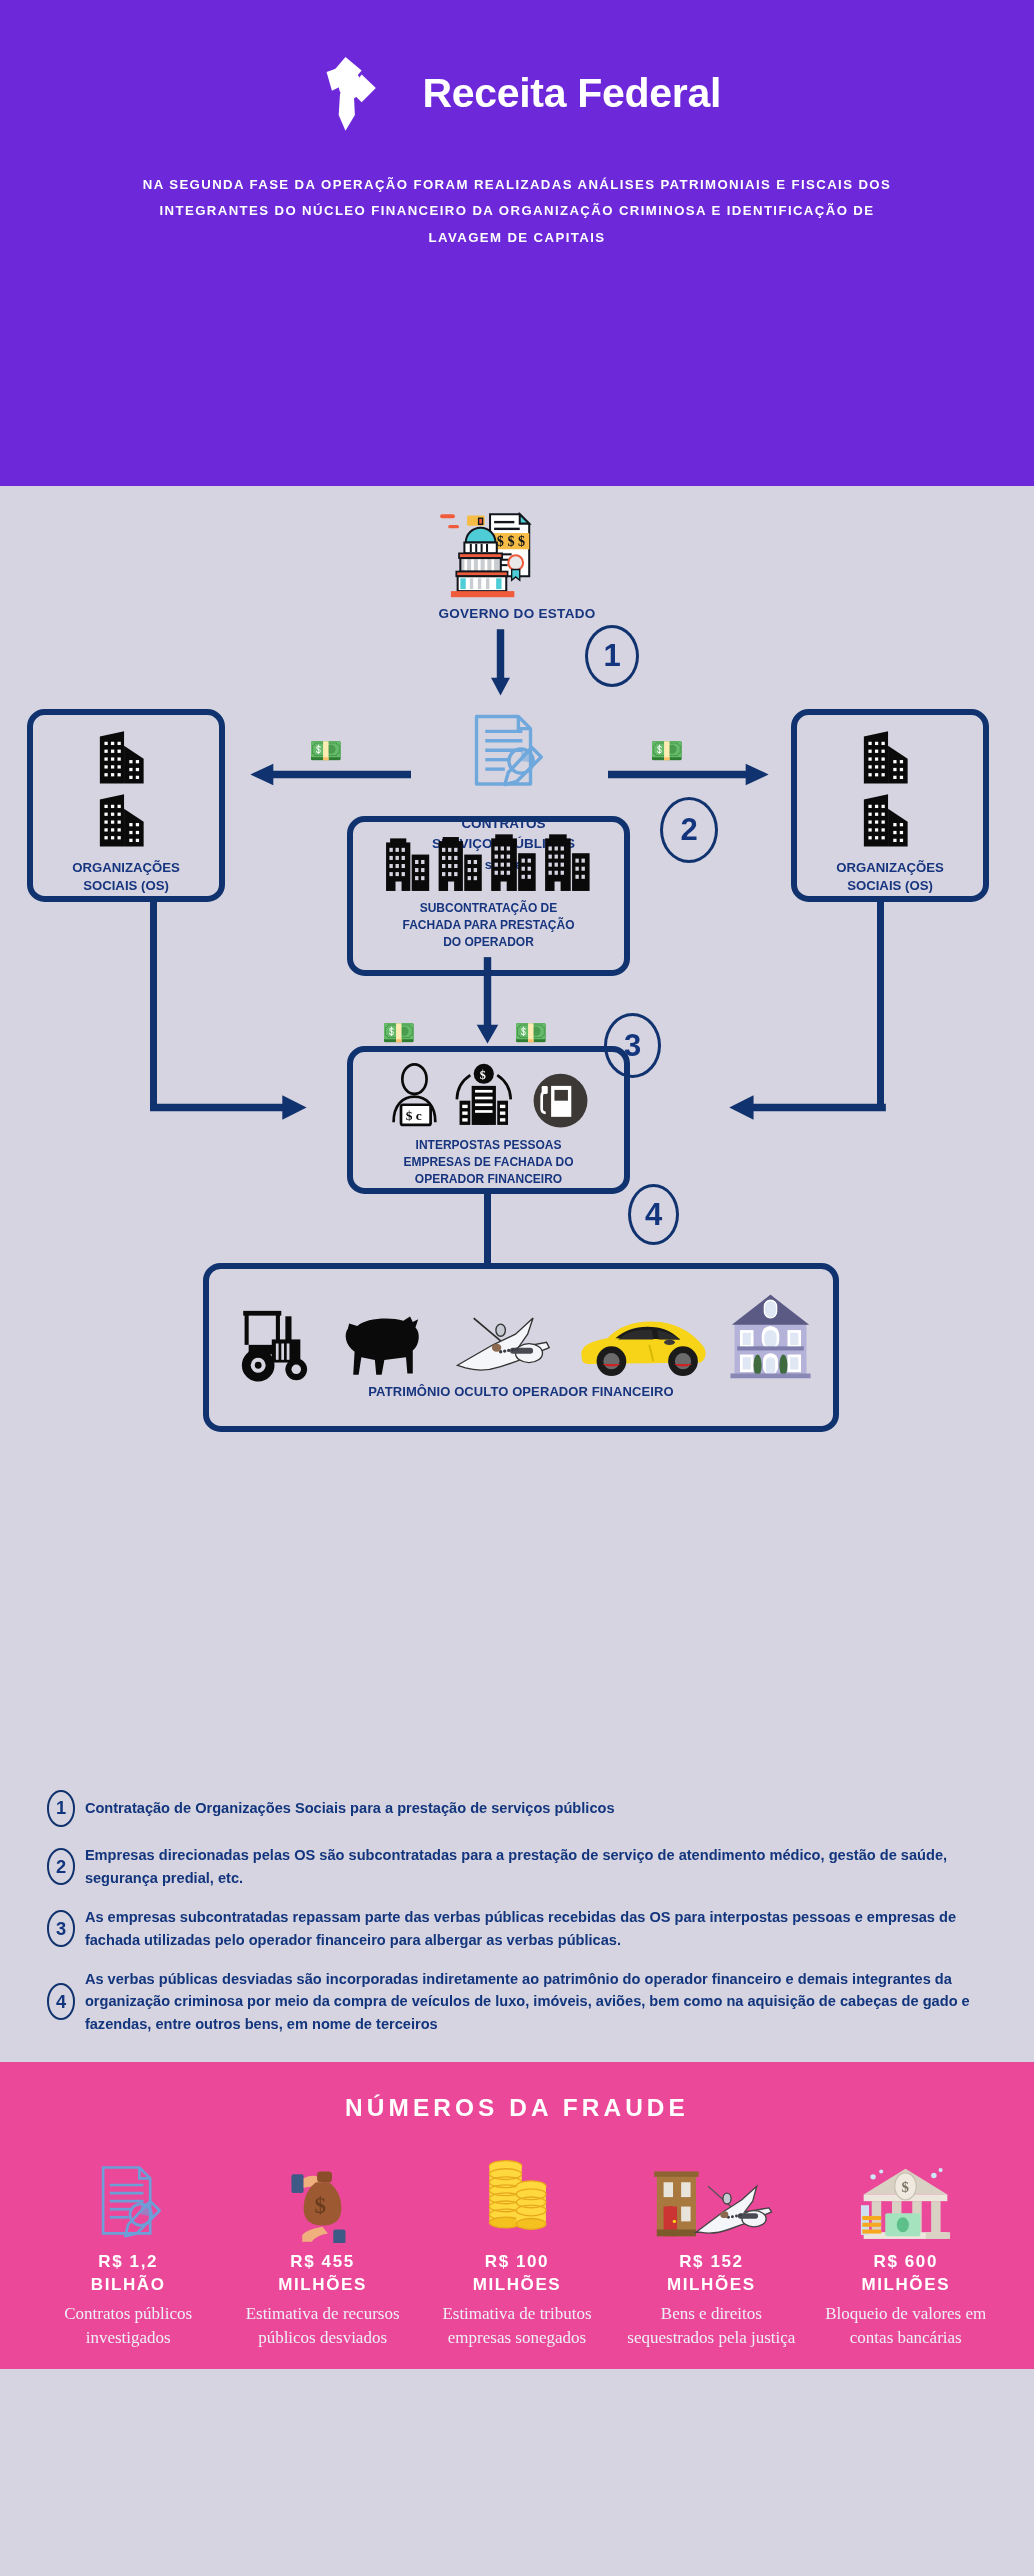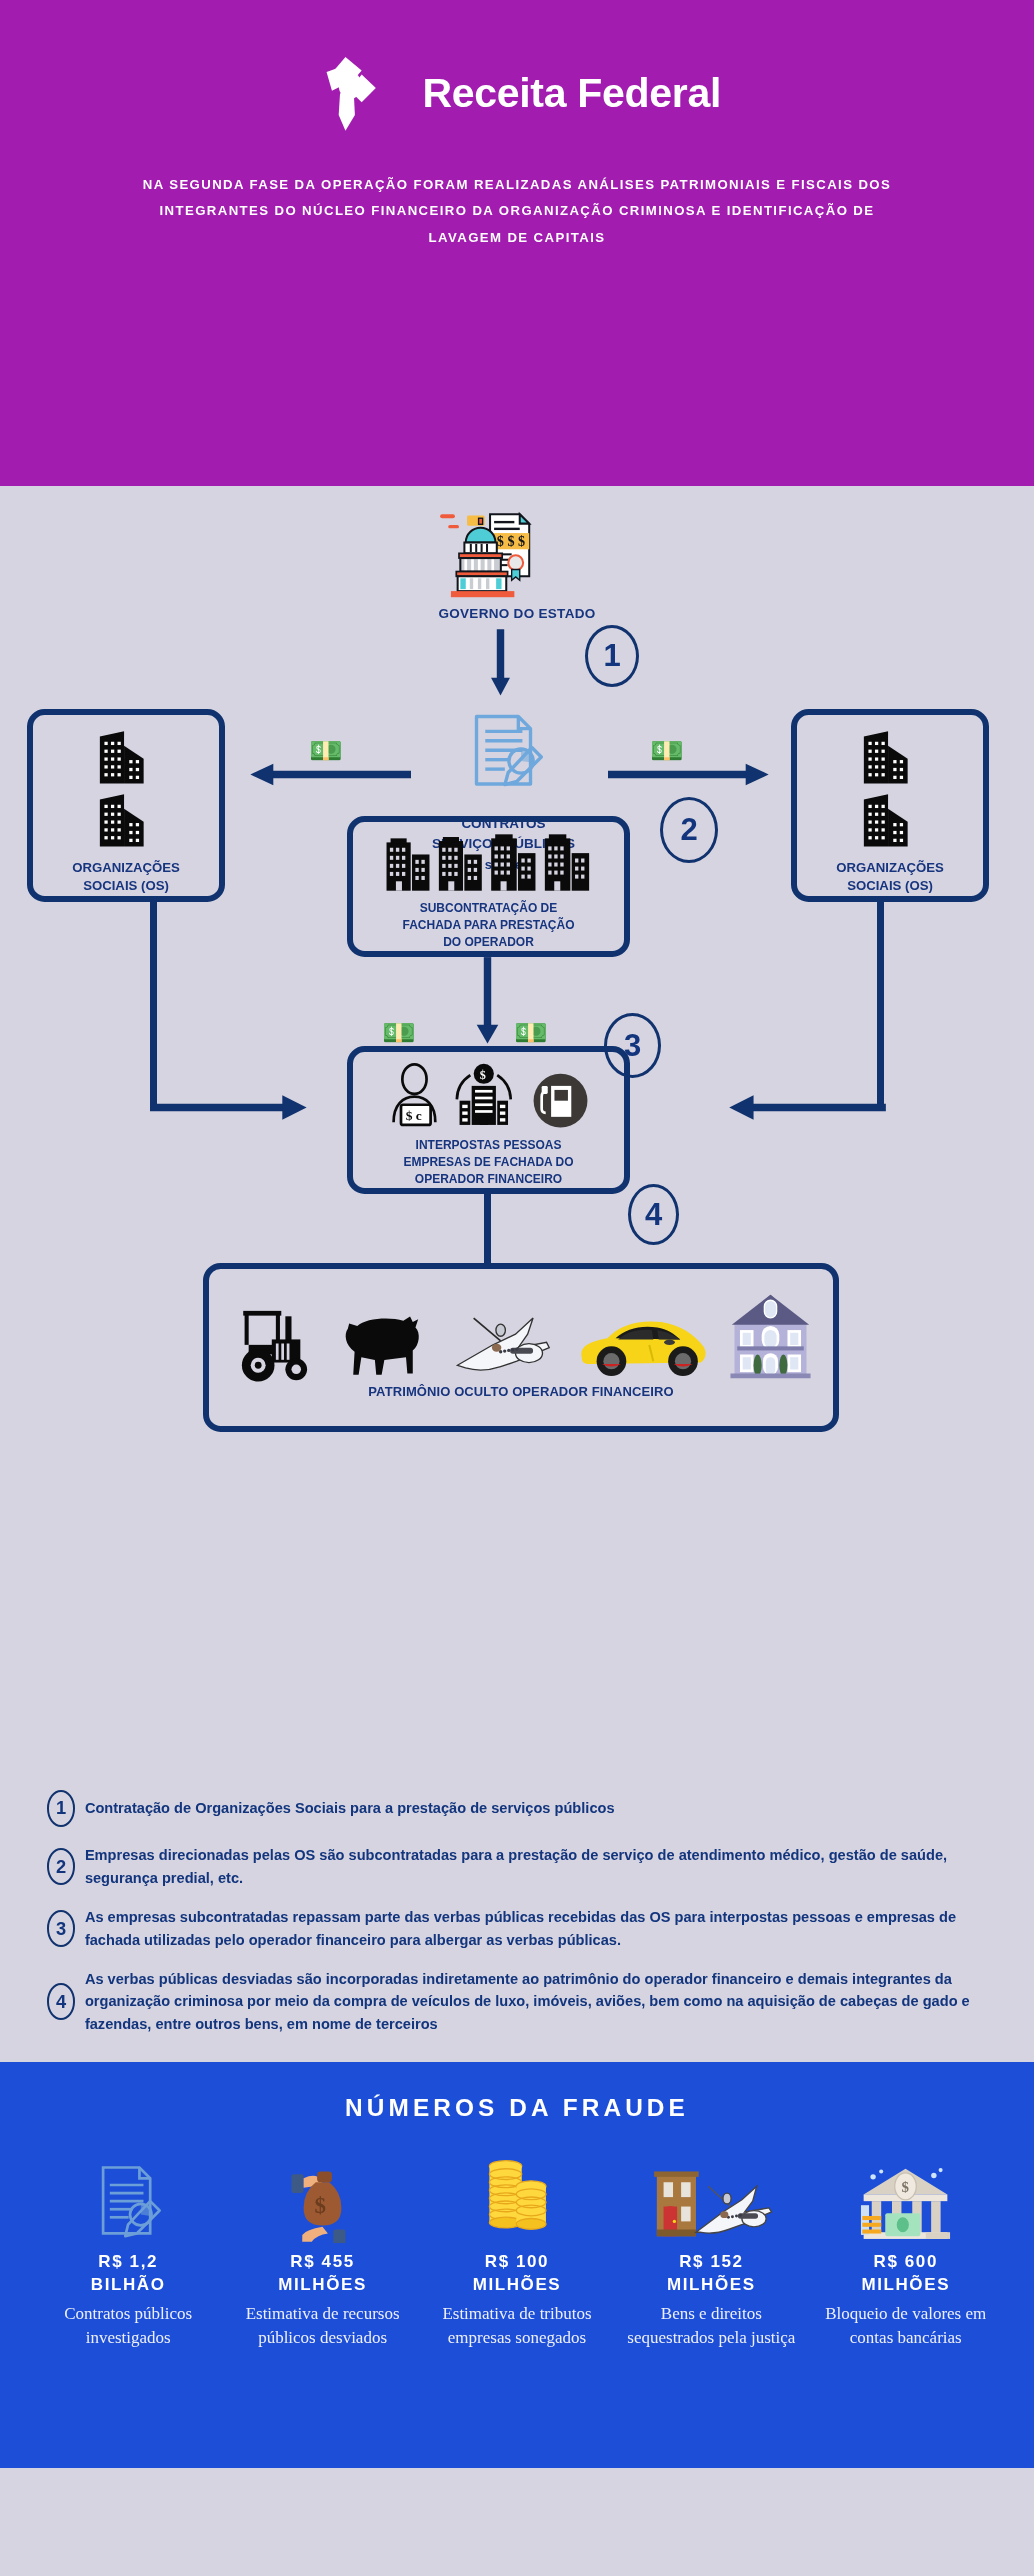--- a/index.html
+++ b/index.html
@@ -7,21 +7,21 @@
     width: 1034px;
     height: 2576px;
     background: #d6d4e0;
     font-family: "Liberation Sans", sans-serif;
     overflow: hidden;
     position: relative;
   }
 
   
   .header {
-    background: #a21caf;
+    background: #6d28d9;
     height: 486px;
     width: 100%;
     position: relative;
     display: flex;
     flex-direction: column;
     align-items: center;
   }
   .logo-wrap {
     margin-top: 53px;
     display: flex;
@@ -135,25 +135,25 @@
   }
   .legend-text {
     color: #12357d;
     font-size: 14.6px;
     font-weight: bold;
     line-height: 1.52;
   }
 
   
   .stats {
-    background: #1d4ed8;
+    background: #ec4899;
     width: 100%;
     padding-top: 20.3px;
     padding-bottom: 6.8px;
-    height: 406px;
+    height: 307px;
   }
   .stats-title {
     color: #fff;
     font-size: 24.4px;
     font-weight: bold;
     letter-spacing: 4.1px;
     text-align: center;
     margin-top: 12.2px;
     margin-bottom: 6.8px;
   }
@@ -424,21 +424,21 @@
     <line x1="0" y1="20" x2="200" y2="20" stroke="#10326e" stroke-width="11"></line>
     <polygon points="196,2 196,38 232,20" fill="#10326e"></polygon>
   </svg>
 
   <div class="conn" style="left:877px;top:416px;width:6.8px;height:203px;"></div>
   <svg class="arrow" style="left:721px;top:608px;" width="165" height="27" viewBox="0 0 244 40">
     <line x1="244" y1="20" x2="44" y2="20" stroke="#10326e" stroke-width="11"></line>
     <polygon points="48,2 48,38 12,20" fill="#10326e"></polygon>
   </svg>
 
-  <div class="node-box" style="left:347px;top:330px;width:283px;height:141px;">
+  <div class="node-box" style="left:347px;top:330px;width:283px;height:160px;">
     <svg width="217" height="62" viewBox="0 0 320 92" style="margin-top:10.8px;">
       <g fill="#0a0a0a">
         <rect x="8" y="14" width="36" height="72"></rect>
           <rect x="46" y="32" width="26" height="54"></rect>
         <rect x="14" y="8" width="24" height="8"></rect>
         <rect x="86" y="12" width="36" height="74"></rect>
           <rect x="124" y="32" width="26" height="54"></rect>
         <rect x="92" y="6" width="24" height="8"></rect>
         <rect x="164" y="8" width="38" height="78"></rect>
           <rect x="204" y="30" width="26" height="56"></rect>

